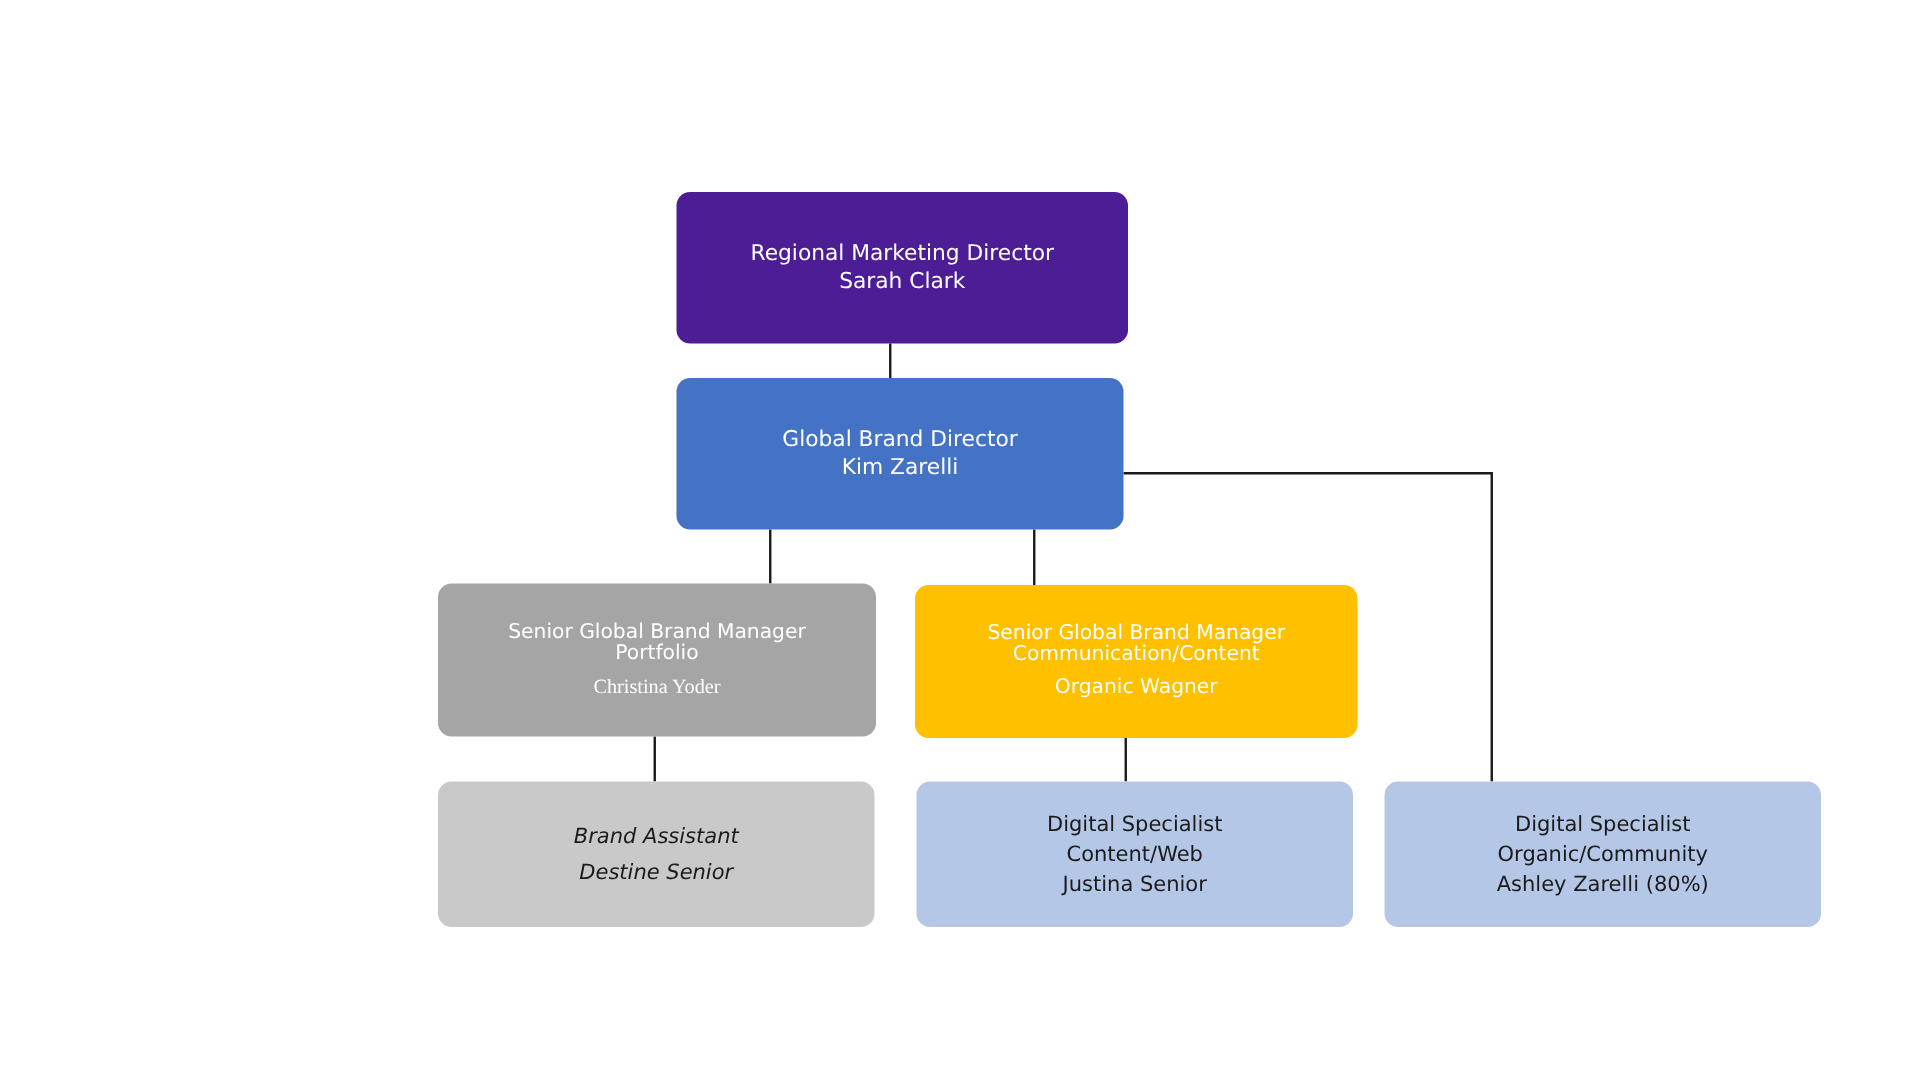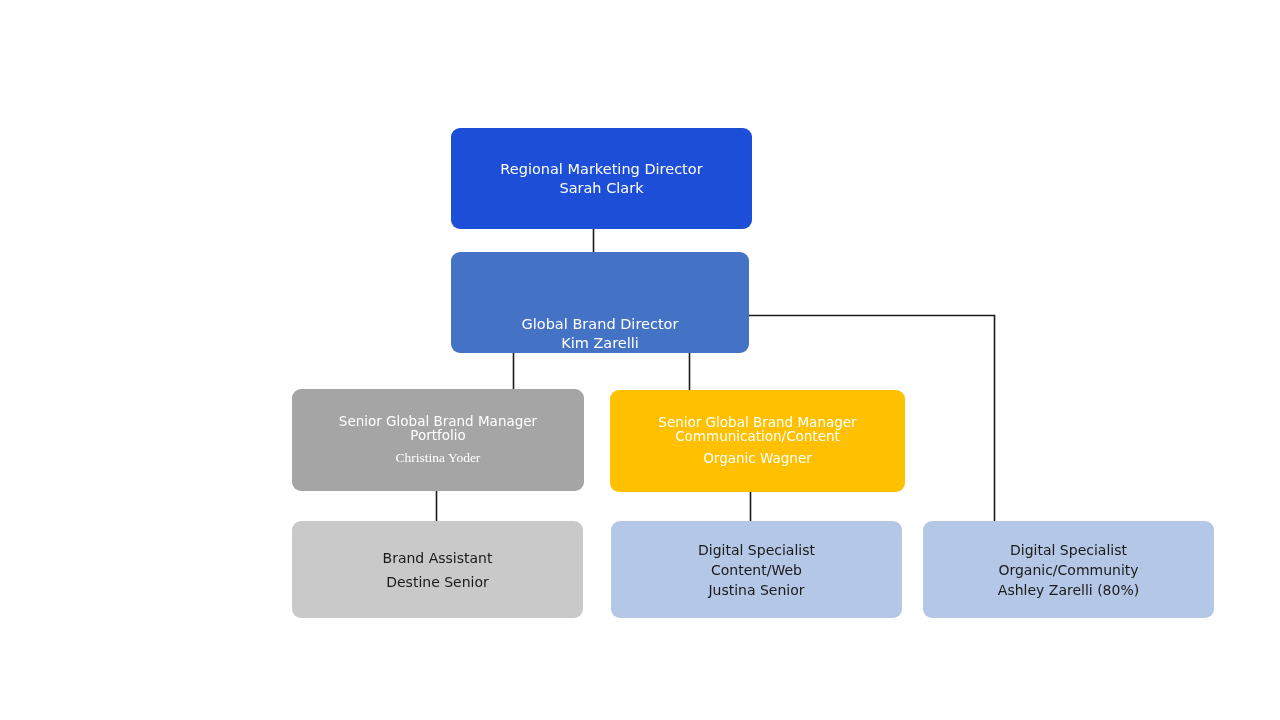--- a/index.html
+++ b/index.html
@@ -43,36 +43,35 @@
   .node .ln {
     display: block;
     white-space: nowrap;
   }
   
   #node-regional-marketing-director {
     left: 451px;
     top: 128px;
     width: 301px;
     height: 101px;
-    background: #1d4ed8;
+    background: #4c1d95;
     color: #ffffff;
     font-size: 14.5px;
   }
   #node-regional-marketing-director .ln { padding: 2.5px 0; }
 
   
   #node-global-brand-director {
     left: 451px;
     top: 252px;
     width: 298px;
     height: 101px;
     background: #4472C4;
     color: #ffffff;
     font-size: 14.5px;
-    justify-content: flex-end;
   }
   #node-global-brand-director .ln { padding: 2.5px 0; }
 
   
   #node-sgbm-portfolio {
     left: 292px;
     top: 389px;
     width: 292px;
     height: 102px;
     background: #A5A5A5;
@@ -97,20 +96,21 @@
 
   
   #node-brand-assistant {
     left: 292px;
     top: 521px;
     width: 291px;
     height: 97px;
     background: #C9C9C9;
     color: #1a1a1a;
     font-size: 14px;
+    font-style: italic;
   }
   #node-brand-assistant .ln { padding: 5px 0; }
 
   
   #node-digital-specialist-content {
     left: 611px;
     top: 521px;
     width: 291px;
     height: 97px;
     background: #B4C7E7;

